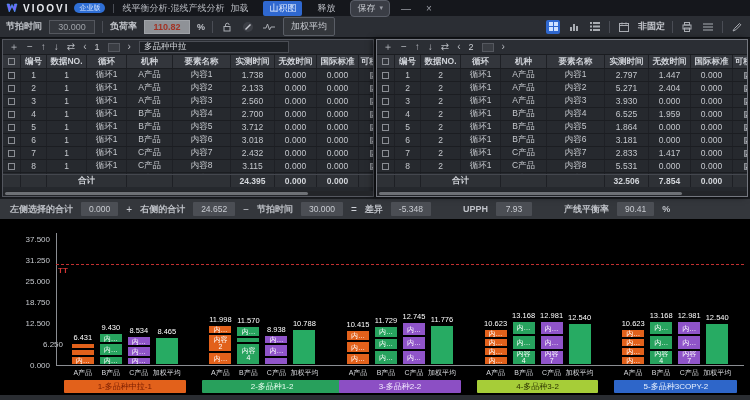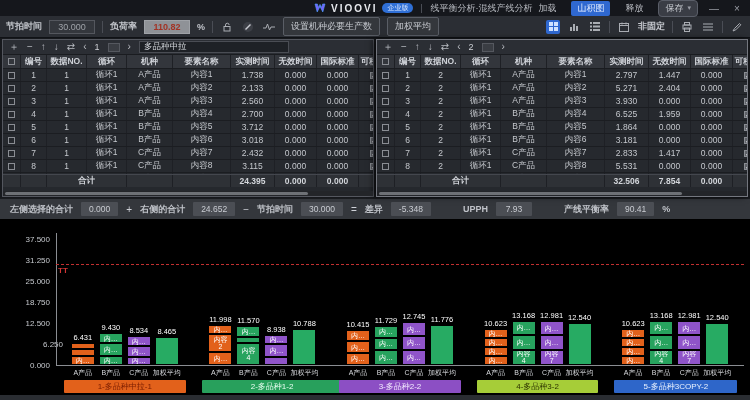--- a/index.html
+++ b/index.html
@@ -2,21 +2,21 @@
 <html><head>
 <meta charset="utf-8">
 <style>
   * { margin:0; padding:0; box-sizing:border-box; }
   html,body { width:750px; height:400px; overflow:hidden; background:#000;
     font-family:"Liberation Sans", sans-serif; }
   .app { position:relative; width:750px; height:400px; background:#1b1e23; }
 
   
   .titlebar { height:16px; background:#15171c; display:flex; align-items:center;
-    justify-content:flex-end; padding:0 6px; }
+    justify-content:flex-start; padding:0 6px; }
   .tb-left { display:flex; align-items:center; gap:5px; }
   .brand { color:#e8eaee; font-size:10px; font-weight:bold; letter-spacing:2px; }
   .badge { background:#2f6fd6; color:#d8e6ff; font-size:7px; padding:0 5px;
     border-radius:6px; line-height:10px; }
   .tb-sep { width:1px; height:9px; background:#4a4d55; margin:0 3px; }
   .tb-title { color:#b9bcc2; font-size:9px; }
   .tb-right { display:flex; align-items:center; gap:9px; }
   .tb-btn { color:#b9bcc2; font-size:9px; cursor:pointer; padding:1px 6px; }
   .tb-btn.active { background:#2f68d0; color:#e2ecff; border-radius:2px; }
   .tb-btn.save { background:#3a3d45; border:1px solid #5a5e68; border-radius:4px;
@@ -146,21 +146,20 @@
         <svg width="12" height="12" viewBox="0 0 12 12">
             <circle cx="6" cy="6" r="5" fill="#3c3f46"></circle>
             <path d="M3.5 8.5 L8.5 3.5" stroke="#c9ccd2" stroke-width="1.4"></path>
           </svg>
       </span>
       <span class="ticon">
         <svg width="12" height="10" viewBox="0 0 12 10">
             <path d="M0 6 L3 6 L4.5 2 L6.5 8 L8 5 L12 5" fill="none" stroke="#aaadb3"></path>
           </svg>
       </span>
-      <span class="tool-btn">设置机种必要生产数</span>
       <span class="tool-btn">加权平均</span>
     </div>
     <div class="tool-group">
       <span class="ticon activeview">
         <svg width="9" height="9" viewBox="0 0 9 9">
             <rect x="0" y="0" width="4" height="4" fill="#cfe2ff"></rect>
             <rect x="5" y="0" width="4" height="4" fill="#cfe2ff"></rect>
             <rect x="0" y="5" width="4" height="4" fill="#cfe2ff"></rect>
             <rect x="5" y="5" width="4" height="4" fill="#cfe2ff"></rect>
           </svg>

